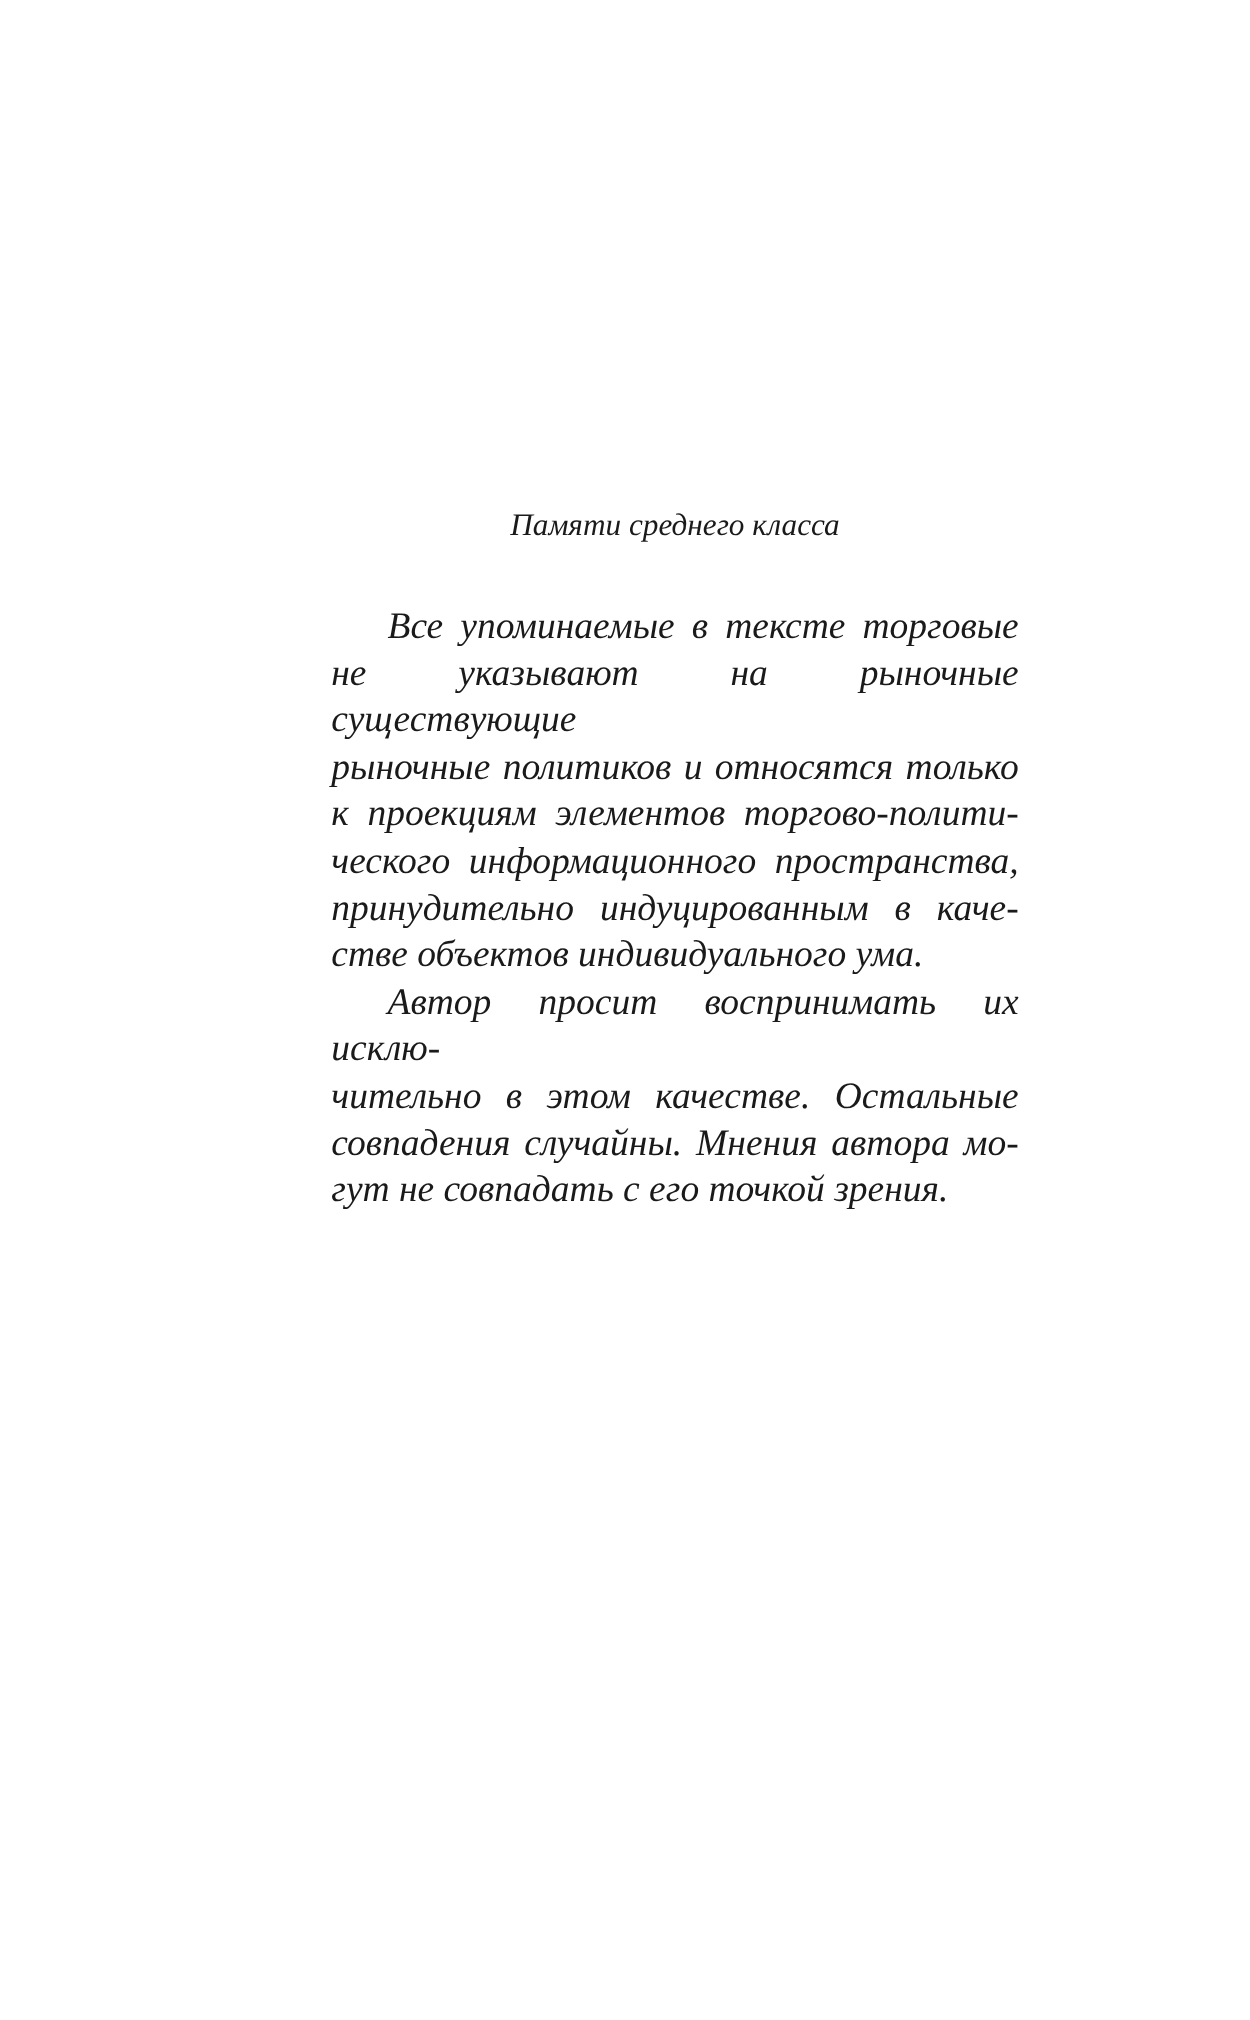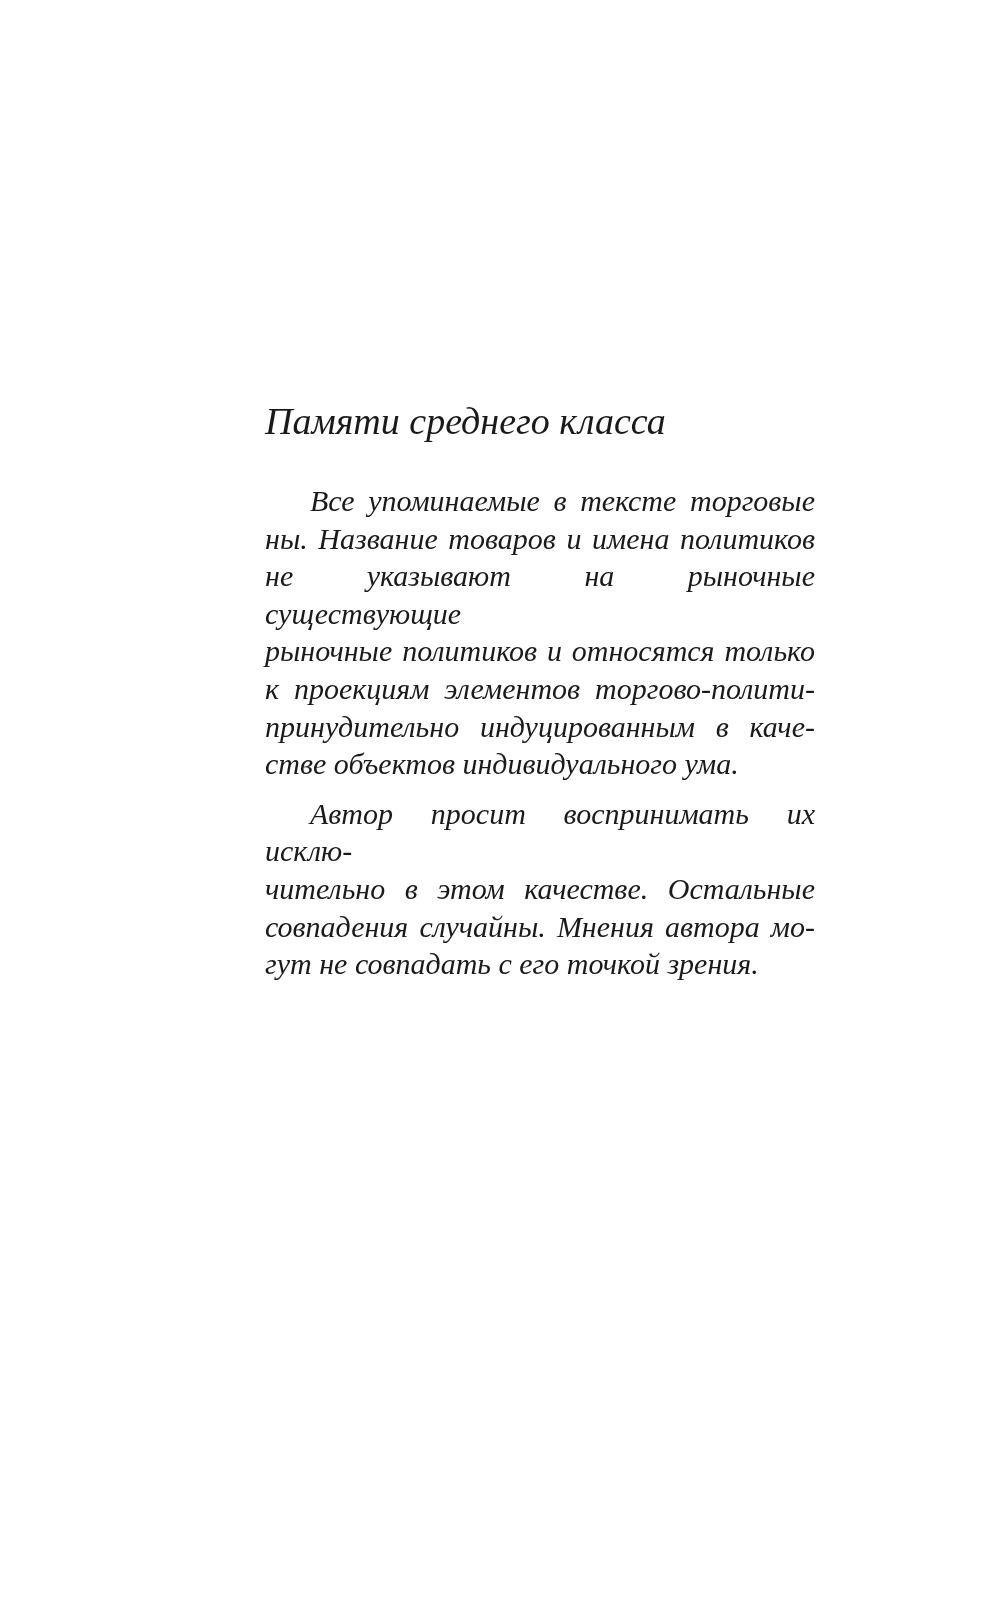--- a/index.html
+++ b/index.html
@@ -16,60 +16,59 @@
   }
 
   .column {
     position: absolute;
     left: 265px;
     top: 402px;
     width: 550px;
   }
 
   .dedication {
-    font-size: 38px;
+    font-size: 25px;
     line-height: 38px;
-    text-align: left;
+    text-align: center;
     white-space: nowrap;
   }
 
   .body-text {
     margin-top: 42px;
     font-size: 30px;
     line-height: 37.6px;
   }
 
   .line {
     text-align: justify;
     text-align-last: justify;
   }
 
   .line.indent {
     text-indent: 45px;
-    margin-top: 12px;
   }
 
   .line.para-end {
     text-align: center;
     text-align-last: left;
   }
 </style>
 </head>
 <body>
 
 <div class="page">
   <div class="column">
     <div class="dedication">Памяти среднего класса</div>
     <div class="body-text">
 
     <div class="line indent">Все упоминаемые в тексте торговые</div>
-        <div class="line">ны. Название товаров и имена политиков</div>
         <div class="line">не указывают на рыночные существующие</div>
         <div class="line">рыночные политиков и относятся только</div>
         <div class="line">к проекциям элементов торгово-полити-</div>
+        <div class="line">ческого информационного пространства,</div>
         <div class="line">принудительно индуцированным в каче-</div>
         <div class="line para-end">стве объектов индивидуального ума.</div>
         <div class="line indent">Автор просит воспринимать их исклю-</div>
         <div class="line">чительно в этом качестве. Остальные</div>
         <div class="line">совпадения случайны. Мнения автора мо-</div>
         <div class="line para-end">гут не совпадать с его точкой зрения.</div>
       </div>
   </div>
 </div>
 

